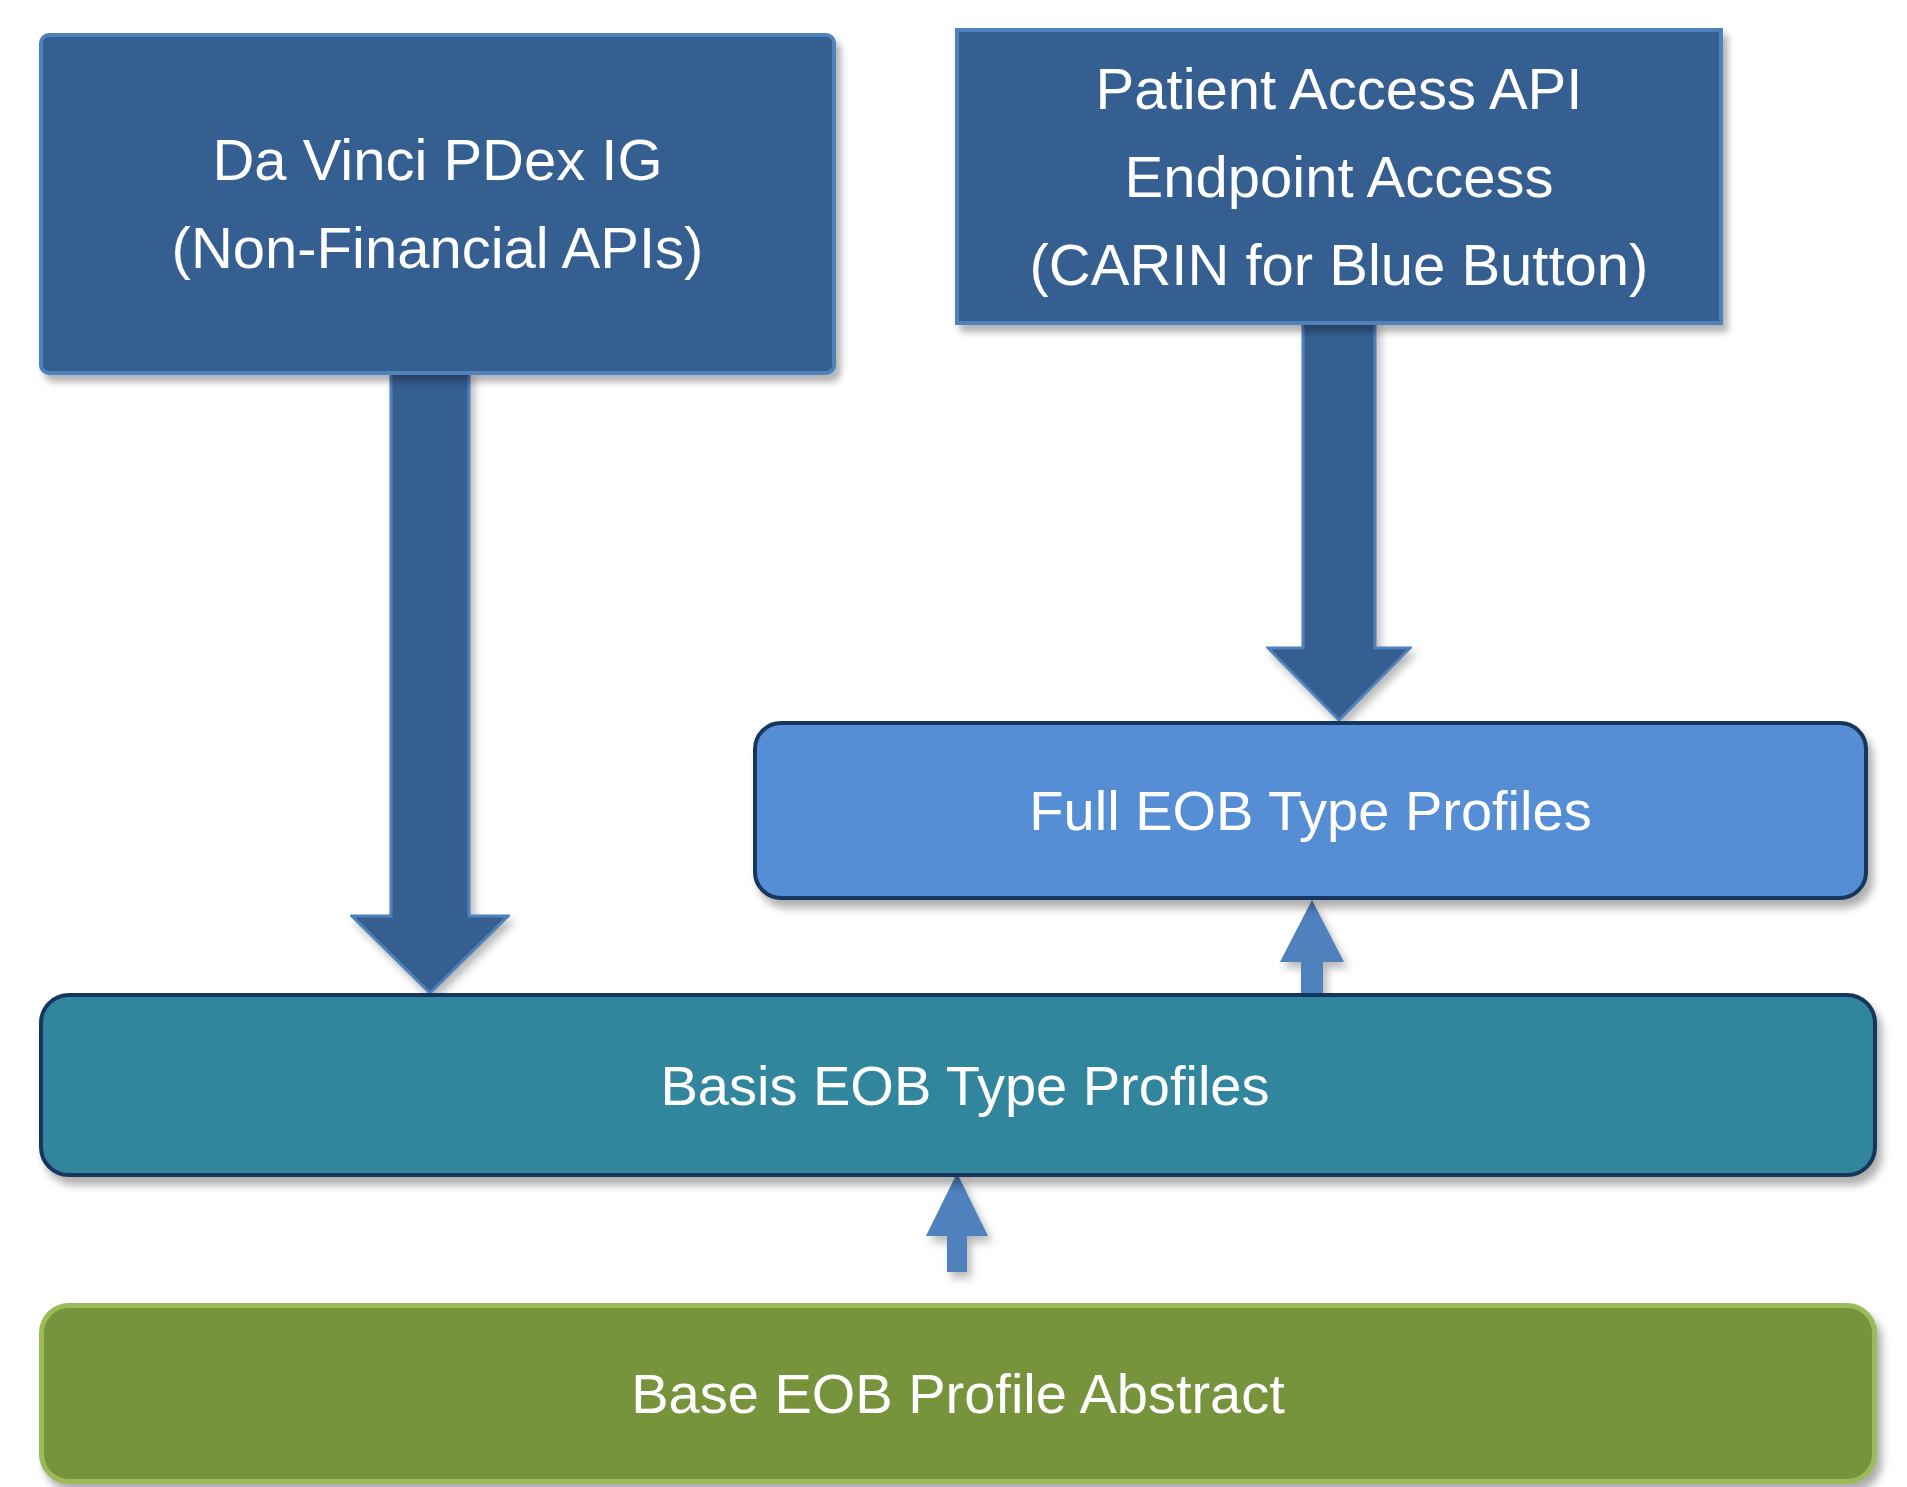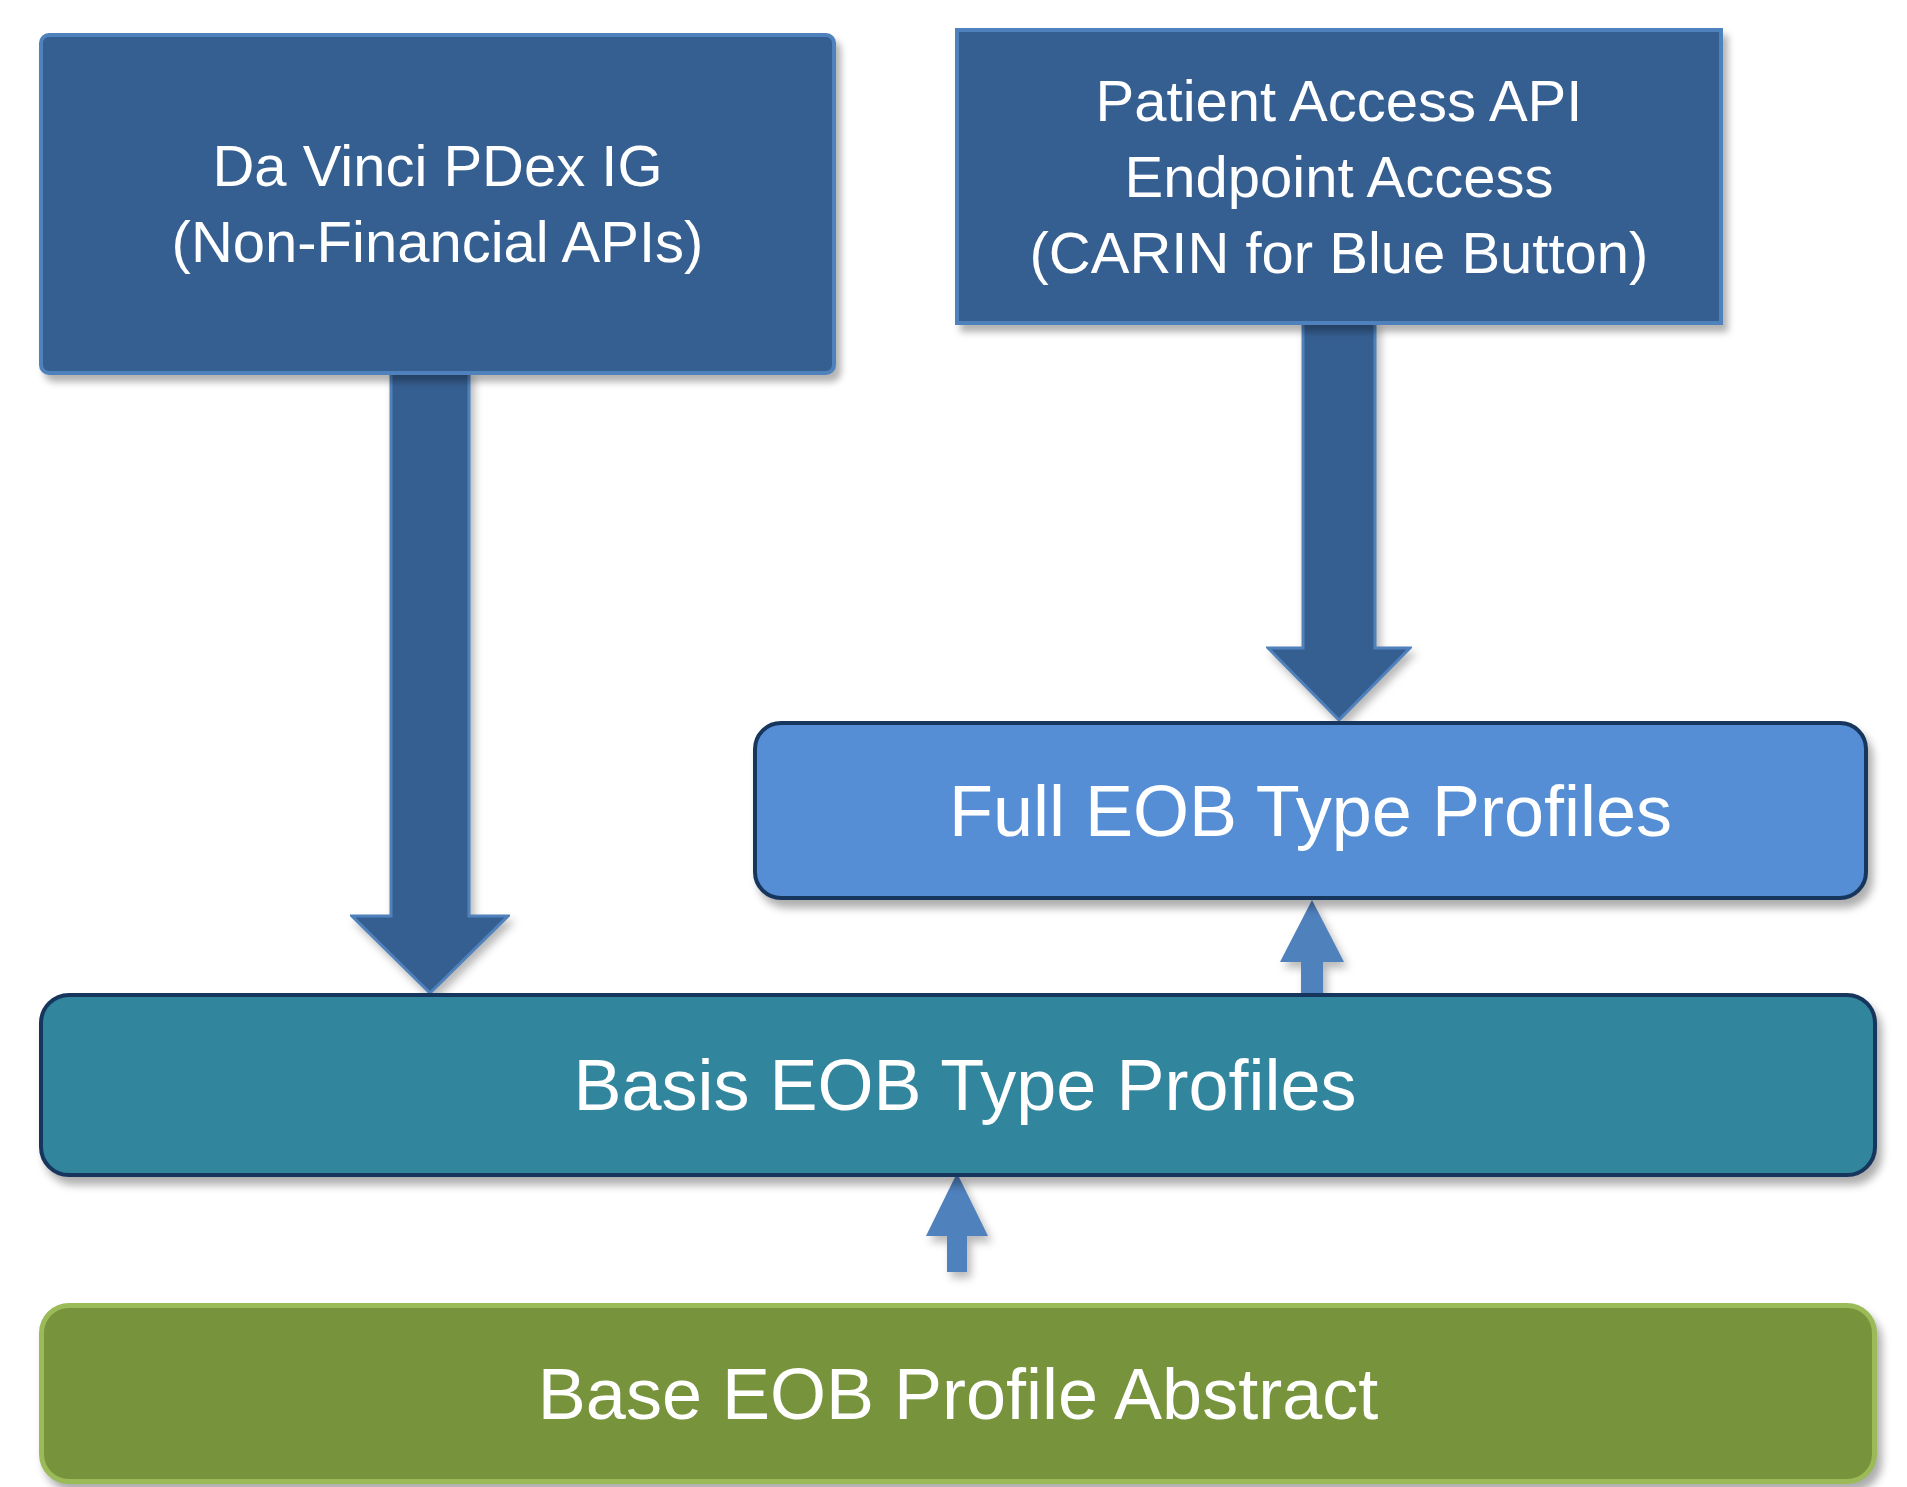--- a/index.html
+++ b/index.html
@@ -14,35 +14,36 @@
   .node {
     position: absolute;
     box-sizing: border-box;
     display: flex;
     flex-direction: column;
     align-items: center;
     justify-content: center;
     text-align: center;
     color: #ffffff;
     z-index: 2;
+    gap: 12px;
   }
   .node .line { white-space: nowrap; }
   
   .top-box {
     border: 4px solid;
     font-size: 58px;
     line-height: 76px;
     box-shadow: 5px 7px 7px rgba(0,0,0,0.30);
   }
   #box-davinci  { left: 39px;  top: 33px; width: 797px; height: 342px; border-radius: 10px; }
   #box-patient  { left: 955px; top: 28px; width: 768px; height: 297px; }
   
   .bar-box {
     border: 4px solid;
-    font-size: 72px;
+    font-size: 56px;
     box-shadow: 5px 8px 8px rgba(0,0,0,0.32);
   }
   #box-full  { left: 753px; top: 721px;  width: 1115px; height: 179px; border-radius: 28px; }
   #box-basis { left: 39px;  top: 993px;  width: 1838px; height: 184px; border-radius: 30px; padding-left: 14px; }
   #box-base  { left: 39px;  top: 1269px; width: 1838px; height: 181px; border-radius: 30px; border-width: 5px; }
   
   .arrow {
     position: absolute;
     z-index: 1;
     filter: drop-shadow(4px 6px 4px rgba(0,0,0,0.28));

